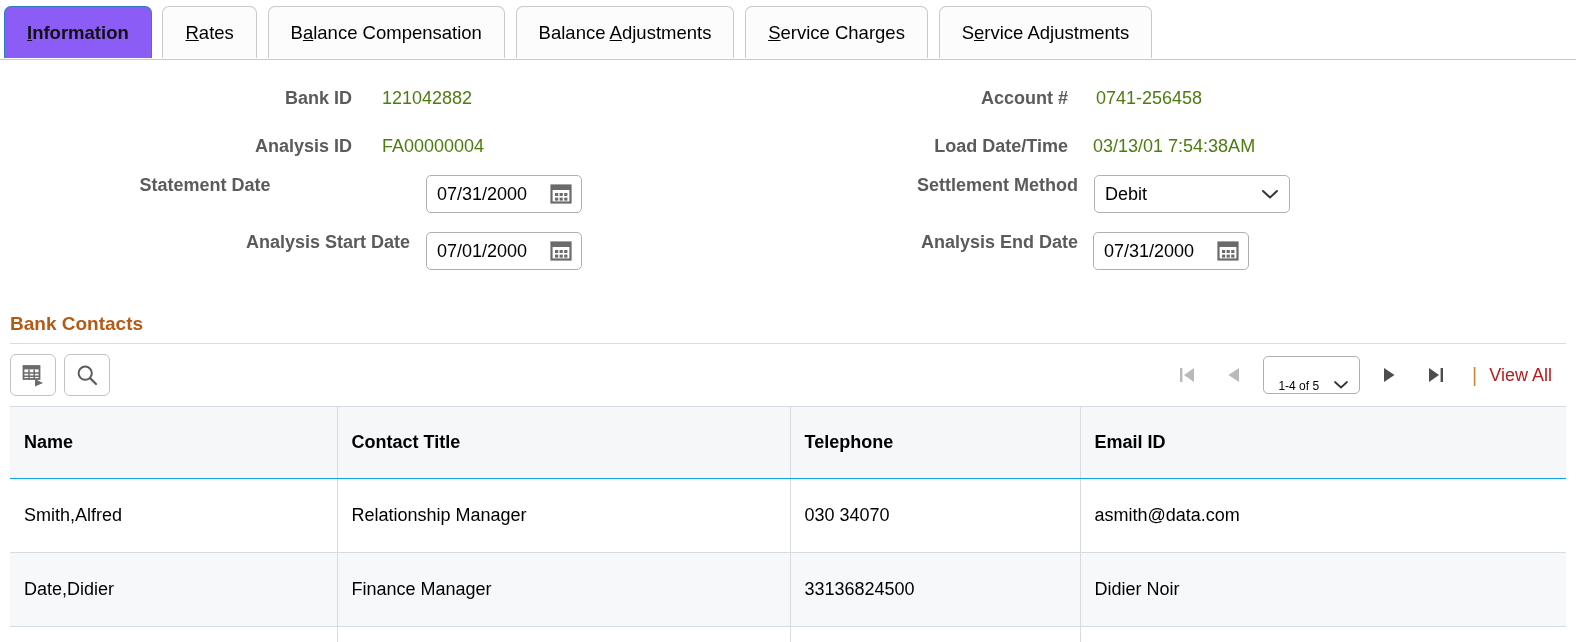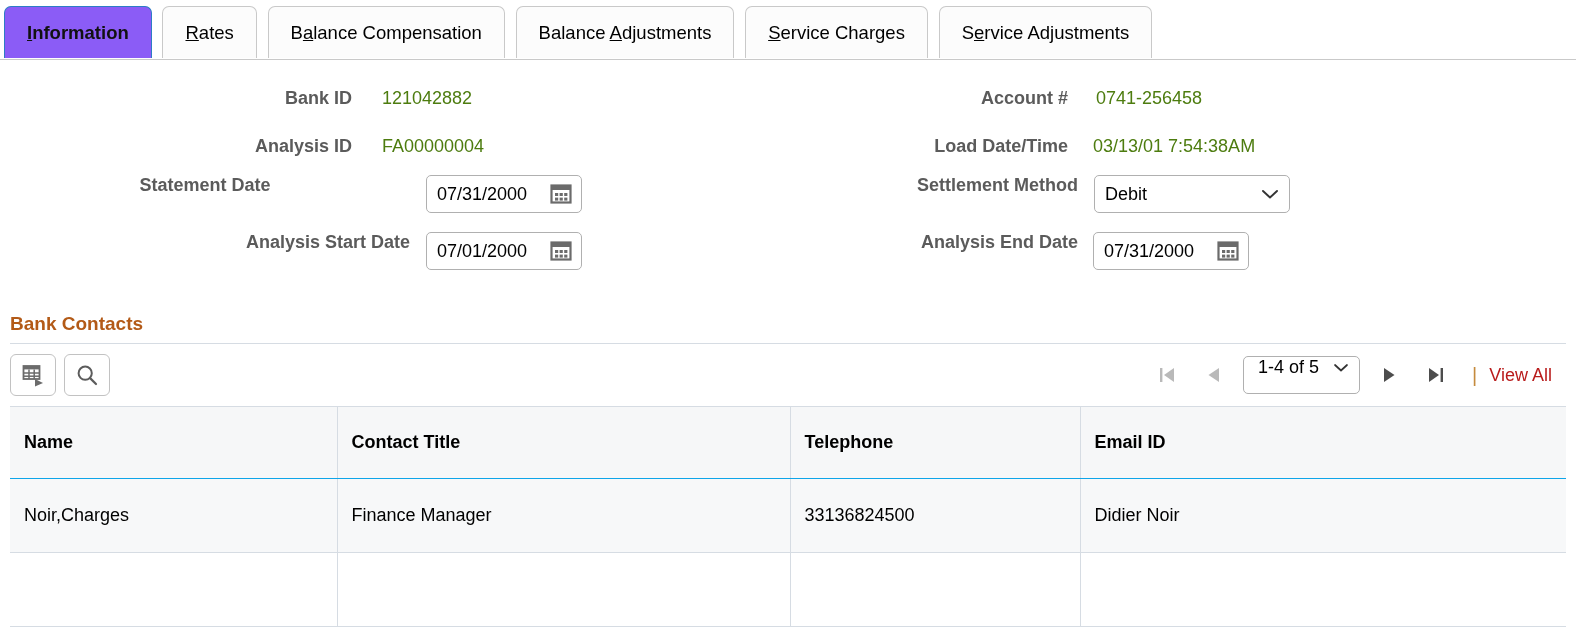--- a/index.html
+++ b/index.html
@@ -180,23 +180,23 @@
     cursor: pointer;
   }
   .navbtn.disabled { cursor: default; }
   .pagebox {
     height: 38px;
     box-sizing: border-box;
     border: 1px solid #b0b0b0;
     border-radius: 5px;
     background: #fff;
     display: inline-flex;
-    align-items: flex-start;
-    padding: 0 10px 0 14px;
-    font-size: 18px;
+    align-items: flex-end;
+    padding: 8px 10px 0 14px;
+    font-size: 12px;
     margin: 0 6px;
     cursor: pointer;
   }
   .pipe {
     color: #c58b3e;
     font-size: 20px;
     margin: 0 12px 0 14px;
     display: inline-block;
   }
   .viewall {
@@ -427,22 +427,28 @@
     </colgroup>
     <thead>
       <tr>
         <th>Name</th>
         <th>Contact Title</th>
         <th>Telephone</th>
         <th>Email ID</th>
       </tr>
     </thead>
     <tbody>
+      <tr>
+        <td>Smith,Alfred</td>
+        <td>Relationship Manager</td>
+        <td>030 34070</td>
+        <td>asmith@data.com</td>
+      </tr>
       <tr class="alt">
-        <td>Noir,Charges</td>
+        <td>Date,Didier</td>
         <td>Finance Manager</td>
         <td>33136824500</td>
         <td>Didier Noir</td>
       </tr>
       <tr>
         <td></td>
         <td></td>
         <td></td>
         <td></td>
       </tr>

